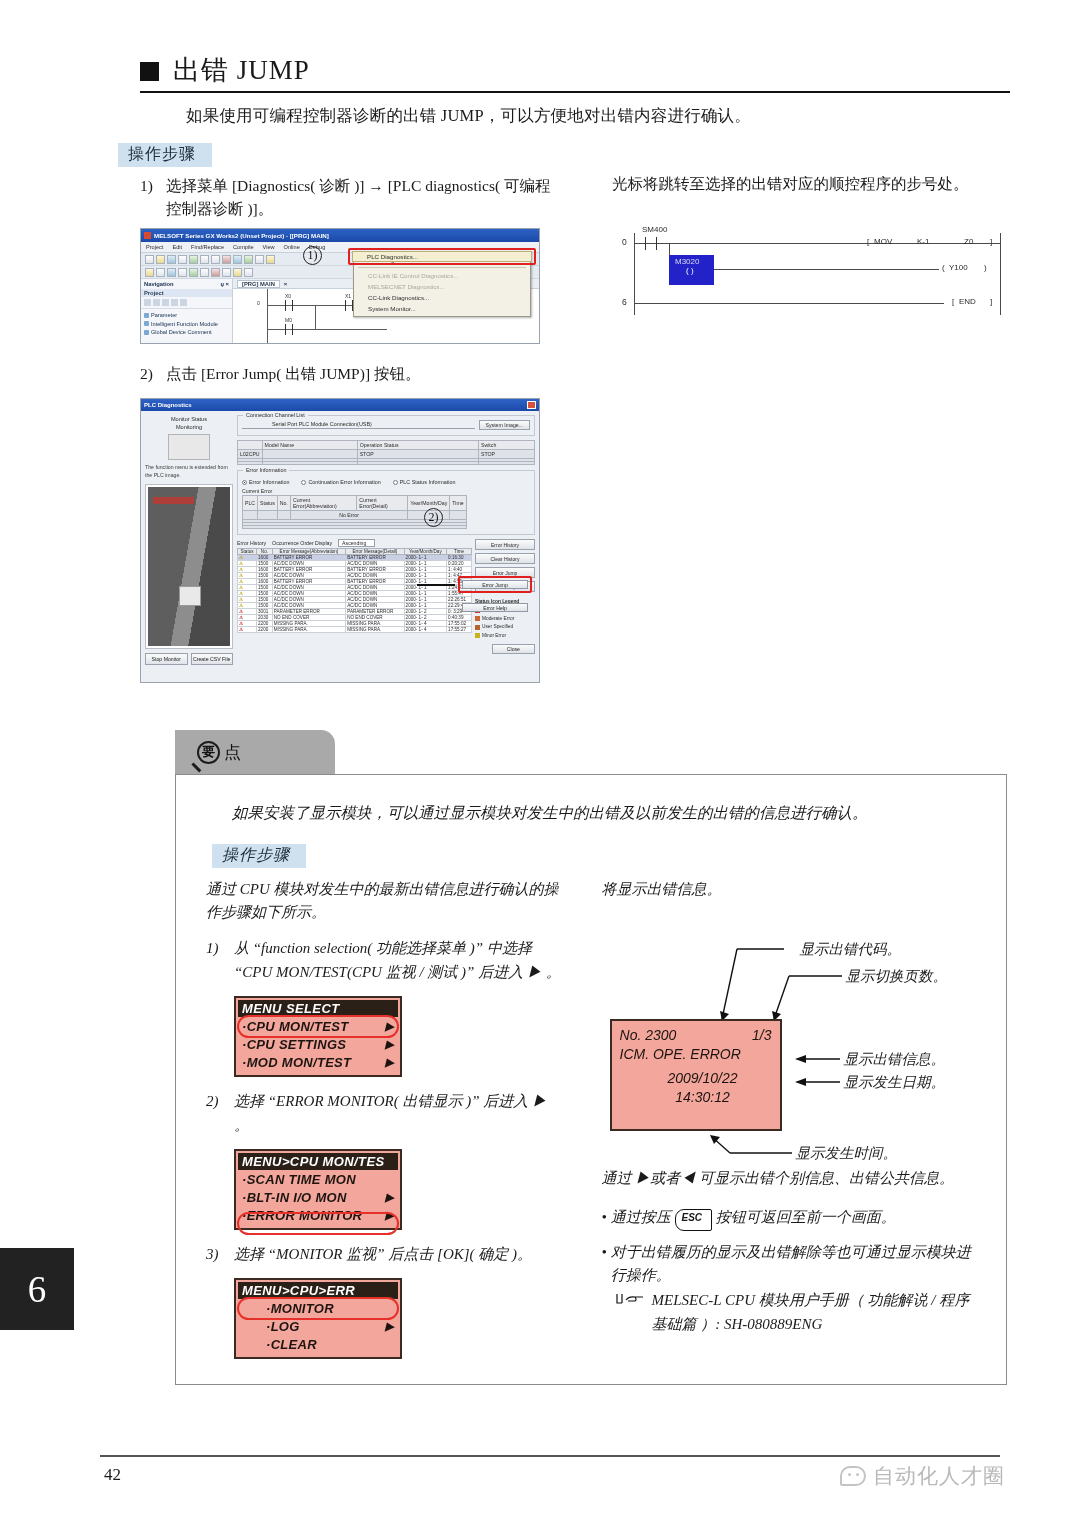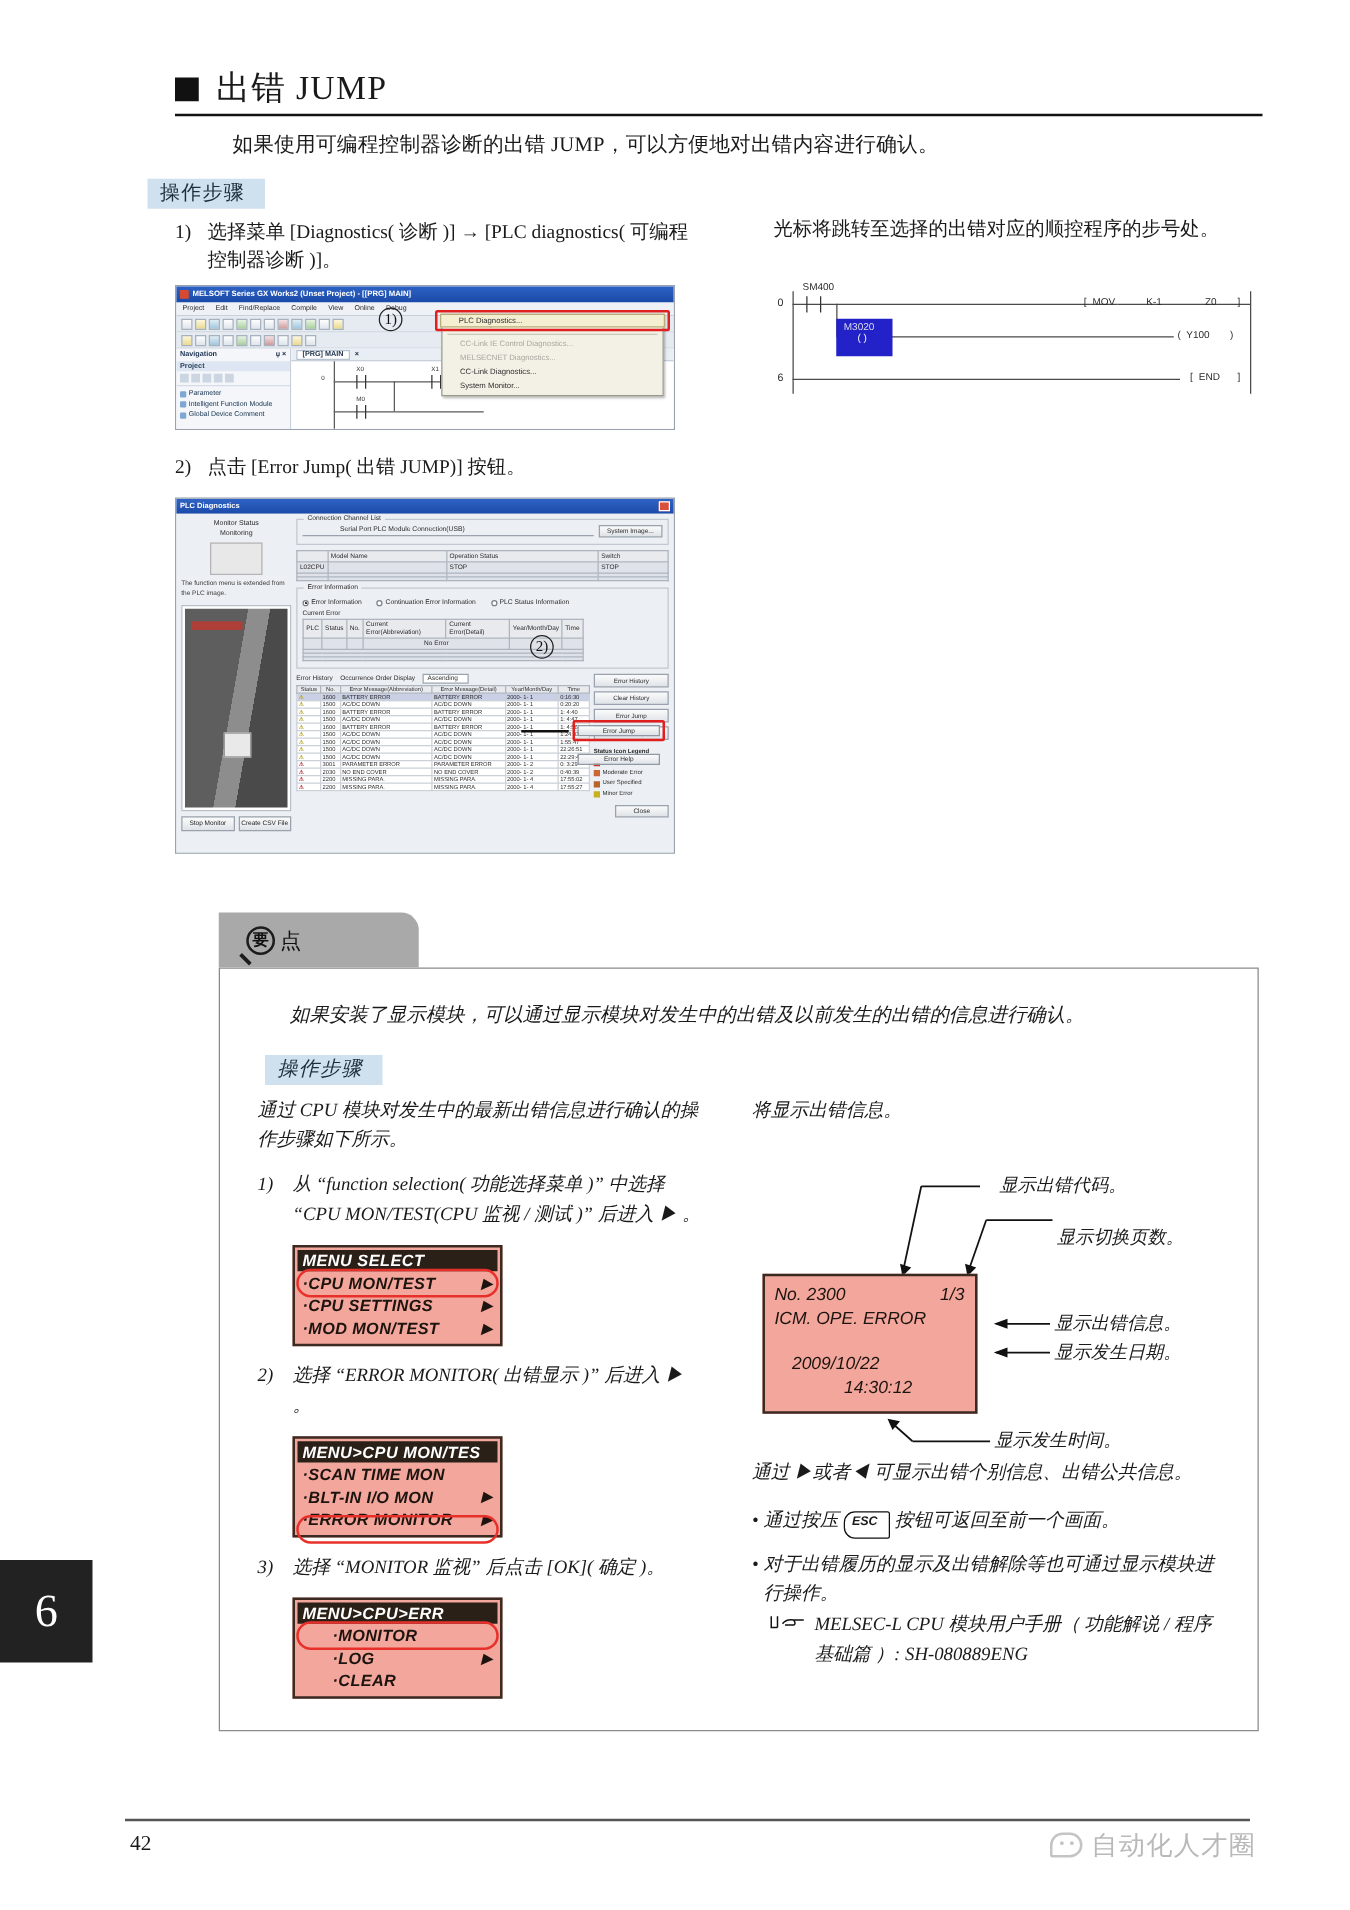--- a/index.html
+++ b/index.html
@@ -32,21 +32,21 @@
     letter-spacing:1px;
   }
   .proc-chip-wrap1 { position:absolute; left:118px; top:143px; }
 
   
   .step { position:absolute; display:flex; font-size:15.5px; line-height:1.5; }
   .step .num { width:26px; flex:0 0 26px; }
   .step1 { left:140px; top:174px; width:420px; }
   .step2 { left:140px; top:362px; width:420px; }
 
-  .rt-note { position:absolute; left:612px; top:172px; width:370px; font-size:15.5px; line-height:1.55;text-align:center; }
+  .rt-note { position:absolute; left:612px; top:172px; width:370px; font-size:15.5px; line-height:1.55; }
 
   
   .shot { position:absolute; border:1px solid #9aa3ad; background:#eef1f5; overflow:hidden; }
   .shot1 { left:140px; top:228px; width:400px; height:116px; }
 
   .gx-title {
     height:13px; background:linear-gradient(#2c62c4,#1a49a8);
     display:flex; align-items:center; gap:3px; padding:0 3px;
     color:#fff; font-size:6.2px; font-family:"Liberation Sans", sans-serif; font-weight:bold;
   }
@@ -266,21 +266,21 @@
 
   
   .errpanel {
     position:absolute; left:8px; top:118px; width:172px; height:112px;
     background:#f3a79c; border:2.6px solid #3a2a22;
     font-family:"Liberation Sans", sans-serif; color:#1d1410;
     padding:6px 8px;
   }
   .errpanel .l1 { display:flex; justify-content:space-between; font-size:14px; }
   .errpanel .l2 { font-size:14px; margin-top:3px; }
-  .errpanel .l3 { font-size:14px; margin-top:20px; text-align:left; padding-left:14px; }
+  .errpanel .l3 { font-size:14px; margin-top:8px; text-align:center; padding-left:14px; }
   .errpanel .l4 { font-size:14px; margin-top:3px; text-align:center; padding-left:14px; }
 
   .ann { position:absolute; font-size:14.5px; line-height:1.4; }
   .kp-right-wrap { position:relative; height:260px; }
   svg.leader { position:absolute; left:0; top:0; overflow:visible; }
 
   
   .hand { display:inline-block; position:relative; width:30px; height:13px; vertical-align:-1px; }
 
   
@@ -875,21 +875,21 @@
             <div class="l1">
               <span>No. 2300</span>
               <span>1/3</span>
             </div>
             <div class="l2">ICM. OPE. ERROR</div>
             <div class="l3">2009/10/22</div>
             <div class="l4">14:30:12</div>
           </div>
 
           <div class="ann" style="left:198px;top:38px;">显示出错代码。</div>
-          <div class="ann" style="left:244px;top:79px;">显示切换页数。</div>
+          <div class="ann" style="left:244px;top:65px;">显示切换页数。</div>
           <div class="ann" style="left:242px;top:148px;">显示出错信息。</div>
           <div class="ann" style="left:242px;top:171px;">显示发生日期。</div>
           <div class="ann" style="left:194px;top:242px;">显示发生时间。</div>
         </div>
 
         <div class="kp-p" style="margin-top:6px;">通过 ▶或者◀ 可显示出错个别信息、出错公共信息。</div>
 
         <div class="kp-p" style="margin-top:16px;display:flex;gap:4px;">
           <span>•</span>
           <span>

